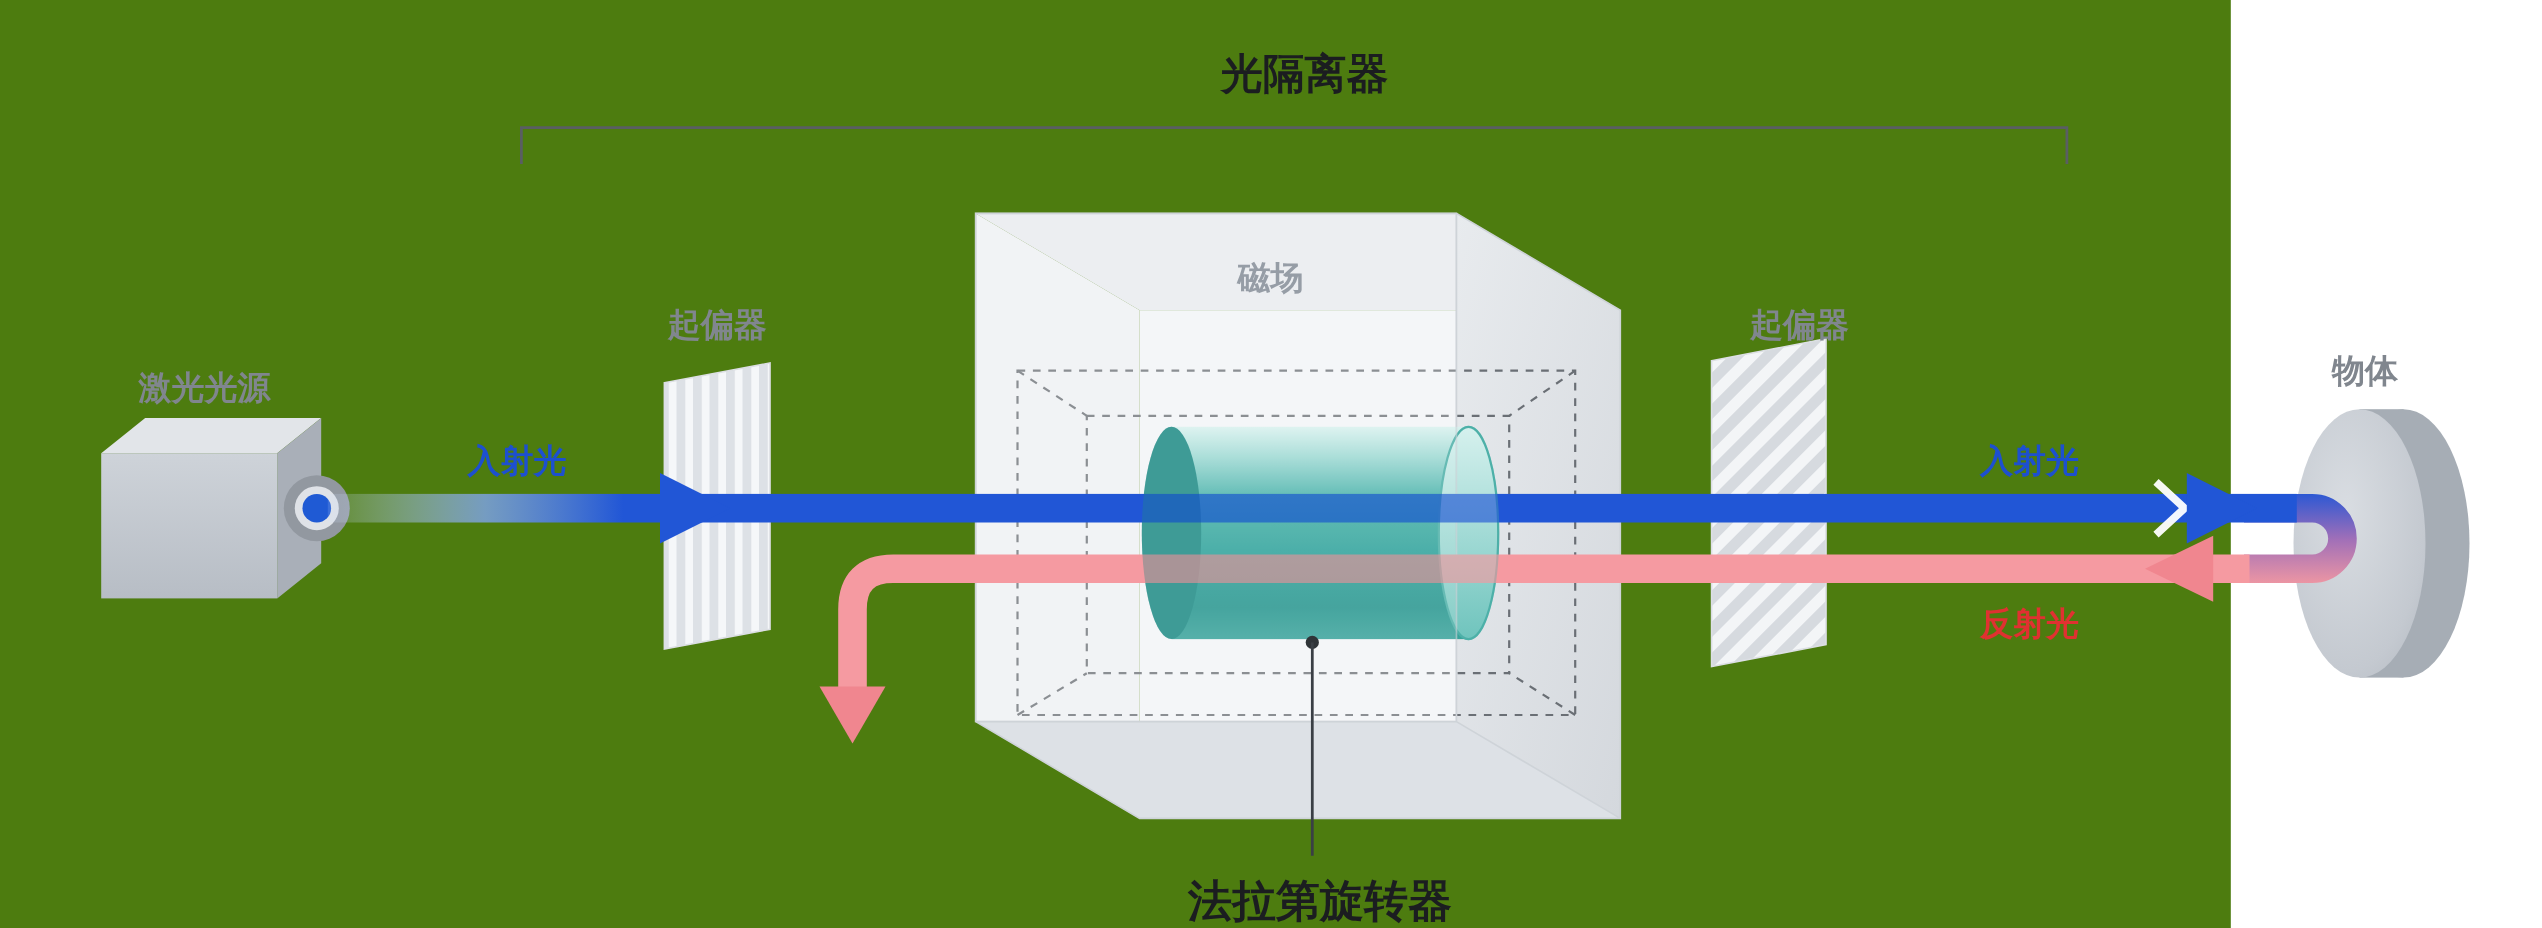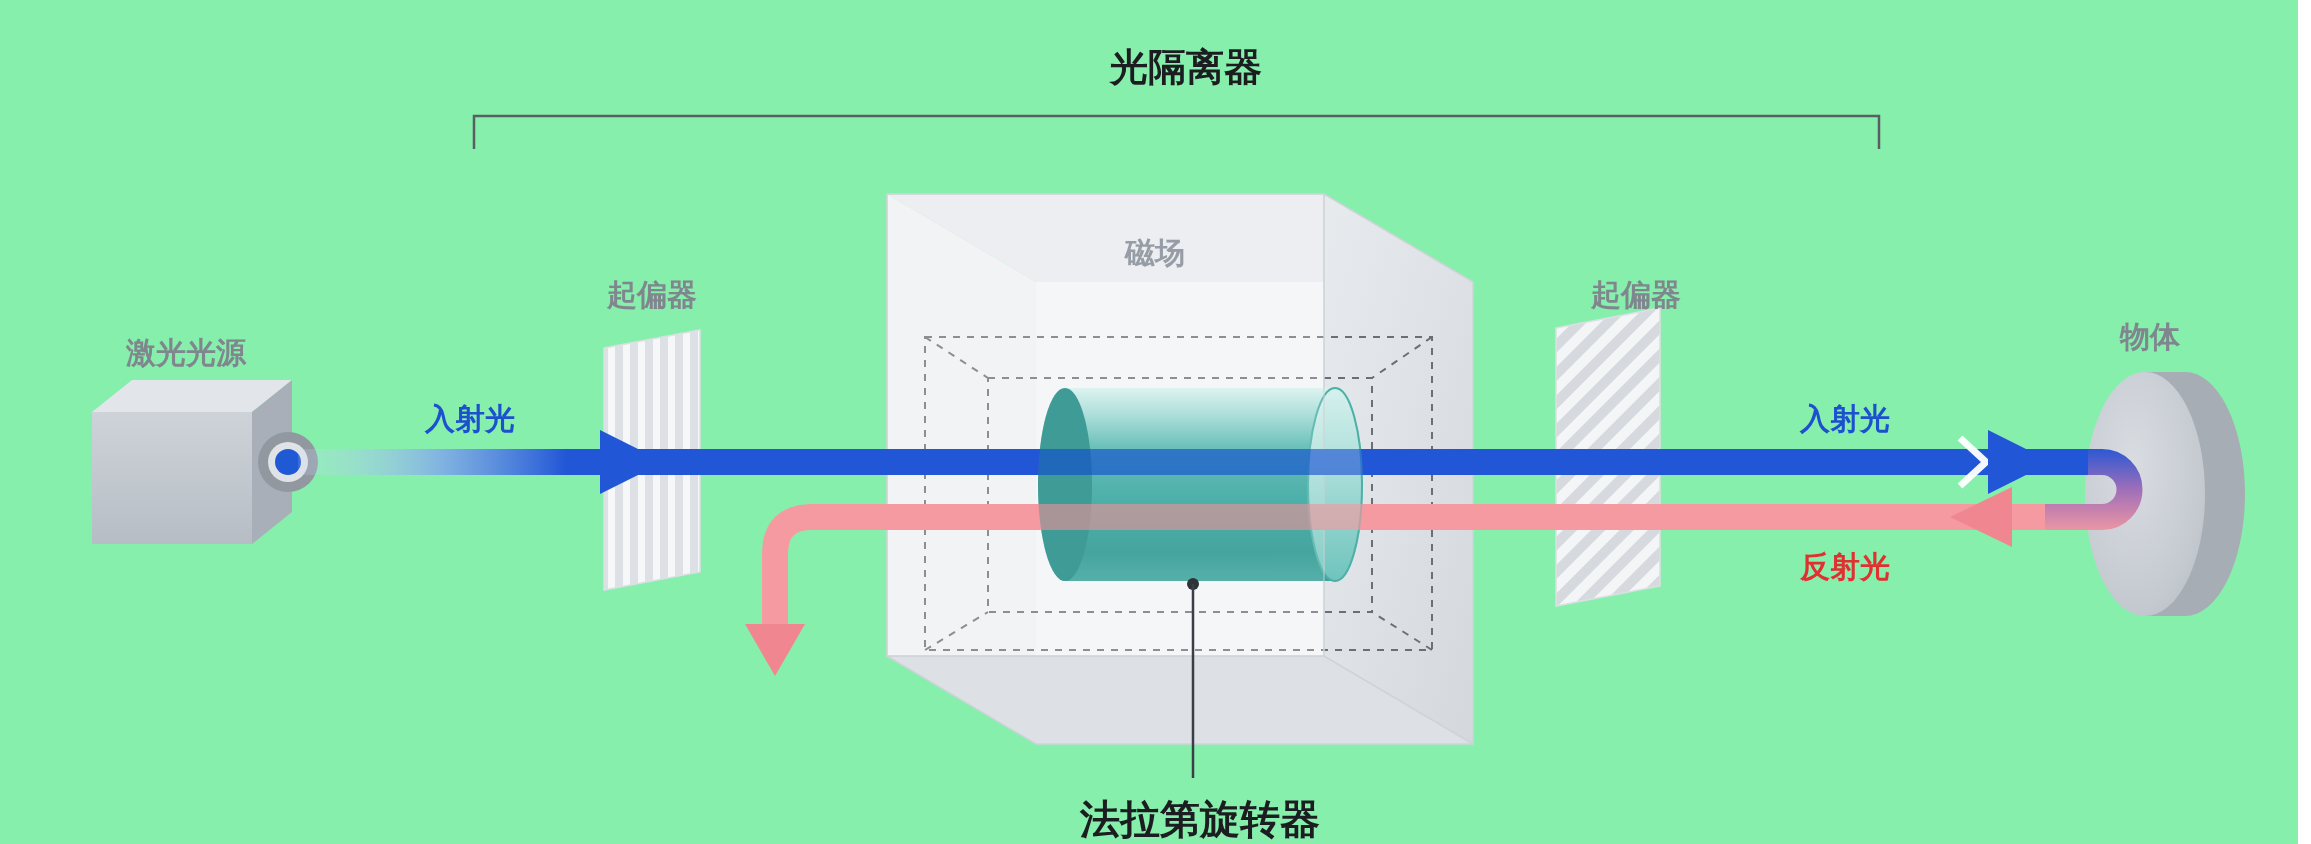--- a/index.html
+++ b/index.html
@@ -1,16 +1,16 @@
 <!DOCTYPE html>
 <html><head>
 <meta charset="utf-8">
 <style>
   html, body { margin: 0; padding: 0; background: #ffffff; }
-  .stage { width: 2298px; height: 844px; position: relative; background: #86efac; }
+  .stage { width: 2028px; height: 844px; position: relative; background: #4d7c0f; }
   svg { display: block; }
   text { font-family: "Liberation Sans", sans-serif; }
   .title-text { font-size: 38px; font-weight: 700; }
   .big-label { font-size: 40px; font-weight: 600; }
   .part-label { font-size: 30px; font-weight: 600; }
   .beam-label { font-size: 30px; font-weight: 700; }
 </style>
 </head>
 <body>
 

